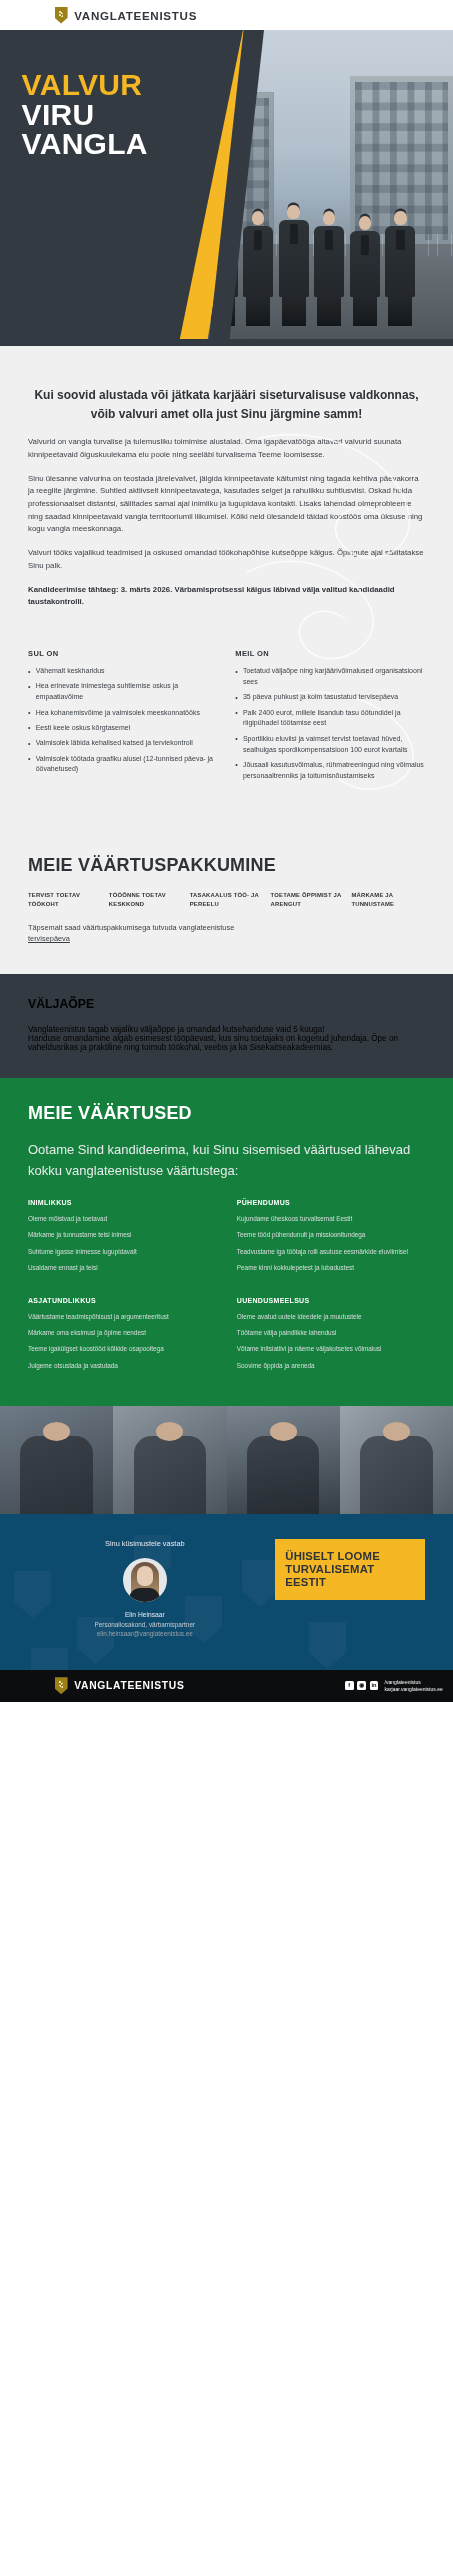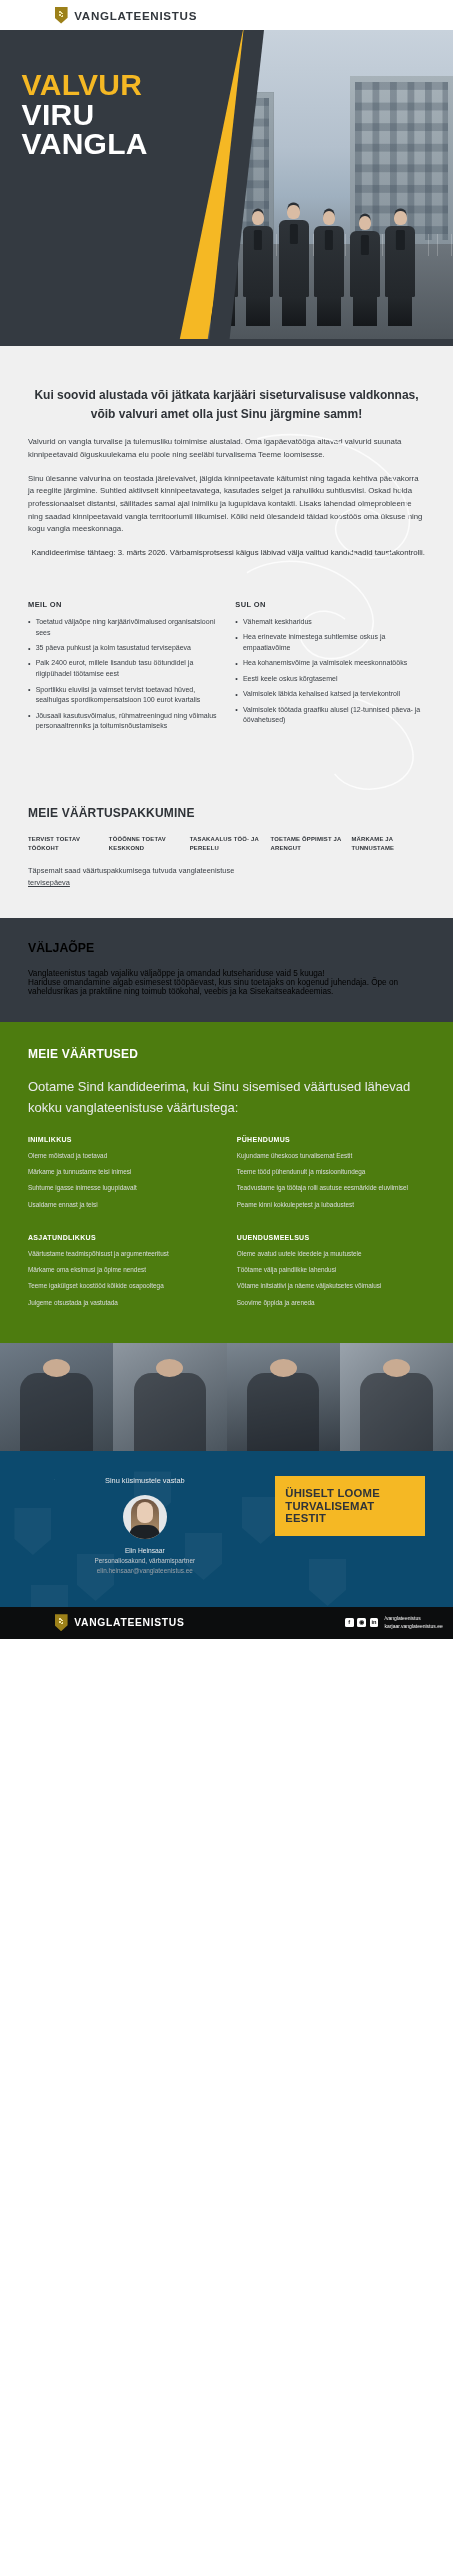--- a/index.html
+++ b/index.html
@@ -176,21 +176,21 @@
     color: #2f3338;
     font-weight: 700;
     text-align: center;
   }
   p.body {
     font-size: 7.8px;
     line-height: 1.62;
     color: #3a3f45;
     margin-top: 11.3px;
   }
-  p.body.bold { font-weight: 400; color: #2f3338; text-align: right; }
+  p.body.bold { font-weight: 700; color: #2f3338; }
 
   
   .cols {
     display: flex;
     gap: 17.5px;
     padding: 0 28px;
   }
   .col { flex: 1; min-width: 0; }
   .col h3 {
     font-size: 7.5px;
@@ -211,27 +211,27 @@
   .col li::before {
     content: "•";
     position: absolute;
     left: 0; top: -0.5px;
     color: #3a3f45;
     font-size: 7.2px;
   }
 
   
   .dark {
-    background: #4d7c0f;
+    background: #15803d;
     color: #ffffff;
     position: relative;
     overflow: hidden;
   }
   .dark h2, .light h2 {
-    font-size: 12px;
+    font-size: 18px;
     font-weight: 800;
     letter-spacing: 0.2px;
     margin-bottom: 15.5px;
   }
   .light h2 { color: #2f3338; }
   .dark h2 { color: #ffffff; }
 
   .pillars {
     display: flex;
     gap: 7.2px;
@@ -494,44 +494,45 @@
         <path d="M120 300 C200 250, 330 290, 360 370 C390 450, 270 500, 230 440 C200 395, 260 350, 310 390"></path>
         <path d="M190 540 C290 510, 420 560, 440 640 C460 720, 330 745, 290 690"></path>
       </g>
     </svg>
 
     <div class="section-gap-l"></div>
     <div class="pad">
       <div class="lead">Kui soovid alustada või jätkata karjääri siseturvalisuse valdkonnas, võib valvuri amet olla just Sinu järgmine samm!</div>
       <p class="body">Valvurid on vangla turvalise ja tulemusliku toimimise alustalad. Oma igapäevatööga aitavad valvurid suunata kinnipeetavaid õiguskuulekama elu poole ning seeläbi turvalisema Teeme loomisesse.</p>
       <p class="body">Sinu ülesanne valvurina on teostada järelevalvet, jälgida kinnipeetavate käitumist ning tagada kehtiva päevakorra ja reeglite järgimine. Suhtled aktiivselt kinnipeetavatega, kasutades selget ja rahulikku suhtlusviisi. Oskad hoida professionaalset distantsi, säilitades samal ajal inimliku ja lugupidava kontakti. Lisaks lahendad olmeprobleeme ning saadad kinnipeetavaid vangla territooriumil liikumisel. Kõiki neid ülesandeid täidad koostöös oma üksuse ning kogu vangla meeskonnaga.</p>
+      <p class="body">Valvuri tööks vajalikud teadmised ja oskused omandad töökohapõhise kutseõppe käigus. Õpingute ajal säilitatakse Sinu palk.</p>
       <p class="body bold">Kandideerimise tähtaeg: 3. märts 2026. Värbamisprotsessi käigus läbivad välja valitud kandidaadid taustakontrolli.</p>
     </div>
     <div class="section-gap-l"></div>
 
     <div class="cols">
-      <div class="col">
-        <h3>MEIL ON</h3>
-        <ul>
-          <li>Toetatud väljaõpe ning karjäärivõimalused organisatsiooni sees</li>
-          <li>35 päeva puhkust ja kolm tasustatud tervisepäeva</li>
-          <li>Palk 2400 eurot, millele lisandub tasu öötundidel ja riigipühadel töötamise eest</li>
-          <li>Sportlikku eluviisi ja vaimset tervist toetavad hüved, sealhulgas spordikompensatsioon 100 eurot kvartalis</li>
-          <li>Jõusaali kasutusvõimalus, rühmatreeningud ning võimalus personaaltrenniks ja toitumisnõustamiseks</li>
-        </ul>
-      </div>
       <div class="col">
         <h3>SUL ON</h3>
         <ul>
           <li>Vähemalt keskharidus</li>
           <li>Hea erinevate inimestega suhtlemise oskus ja empaatiavõime</li>
           <li>Hea kohanemisvõime ja valmisolek meeskonnatööks</li>
           <li>Eesti keele oskus kõrgtasemel</li>
           <li>Valmisolek läbida kehalised katsed ja terviekontroll</li>
           <li>Valmisolek töötada graafiku alusel (12-tunnised päeva- ja öövahetused)</li>
+        </ul>
+      </div>
+      <div class="col">
+        <h3>MEIL ON</h3>
+        <ul>
+          <li>Toetatud väljaõpe ning karjäärivõimalused organisatsiooni sees</li>
+          <li>35 päeva puhkust ja kolm tasustatud tervisepäeva</li>
+          <li>Palk 2400 eurot, millele lisandub tasu öötundidel ja riigipühadel töötamise eest</li>
+          <li>Sportlikku eluviisi ja vaimset tervist toetavad hüved, sealhulgas spordikompensatsioon 100 eurot kvartalis</li>
+          <li>Jõusaali kasutusvõimalus, rühmatreeningud ning võimalus personaaltrenniks ja toitumisnõustamiseks</li>
         </ul>
       </div>
     </div>
     <div class="section-gap-l"></div>
     <div class="section-gap-m"></div>
 
     <div class="pad">
       <h2>MEIE VÄÄRTUSPAKKUMINE</h2>
       <div class="pillars">
         <div class="pillar">TERVIST TOETAV TÖÖKOHT</div>

